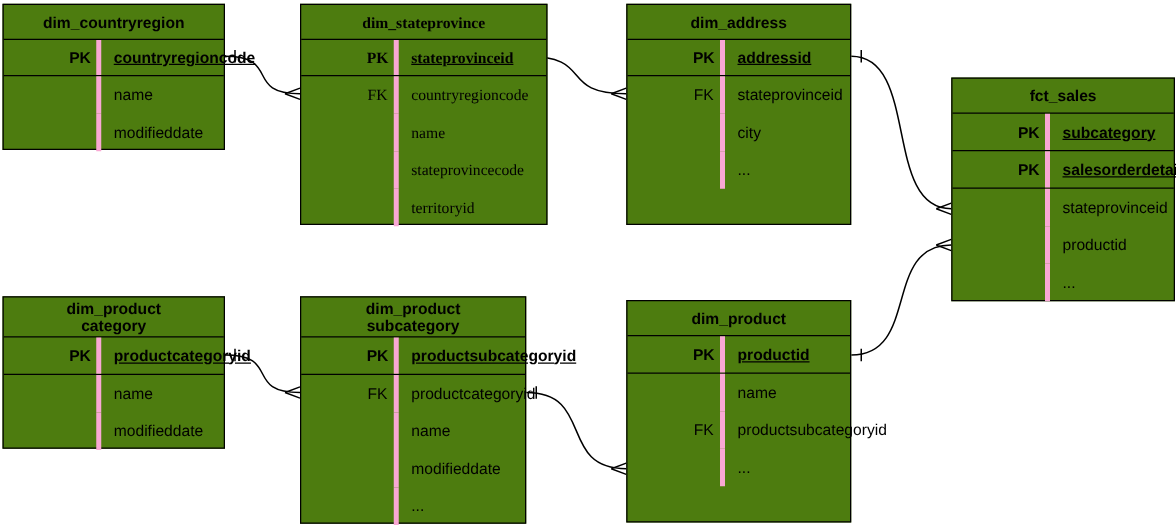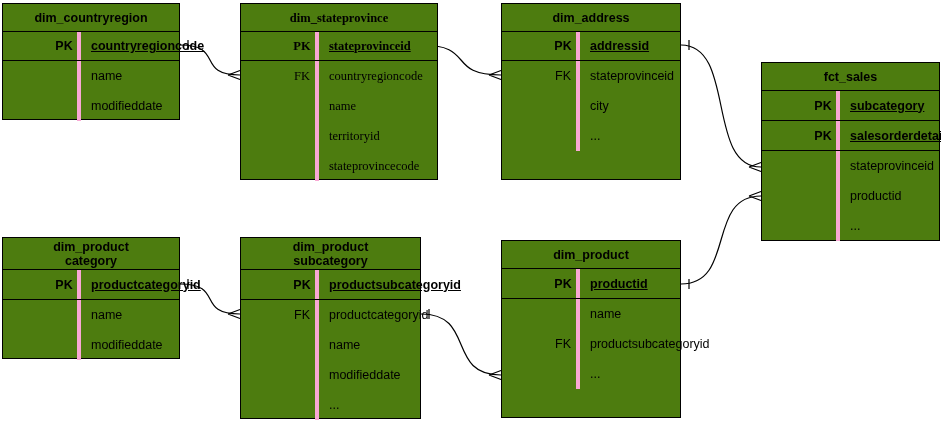--- a/index.html
+++ b/index.html
@@ -85,25 +85,25 @@
     <div class="row">
       <div class="key">FK</div>
       <div class="field">countryregioncode</div>
     </div>
     <div class="row">
       <div class="key"></div>
       <div class="field">name</div>
     </div>
     <div class="row">
       <div class="key"></div>
+      <div class="field">stateprovincecode</div>
+    </div>
+    <div class="row">
+      <div class="key"></div>
       <div class="field">territoryid</div>
-    </div>
-    <div class="row">
-      <div class="key"></div>
-      <div class="field">stateprovincecode</div>
     </div>
   </div>
 
   <div class="table" style="left:501px;top:3px;width:180px;height:177px;">
     <div class="title">dim_address</div>
     <div class="row h29 sep">
       <div class="key pk">PK</div>
       <div class="field pkname">addressid</div>
     </div>
     <div class="row">

